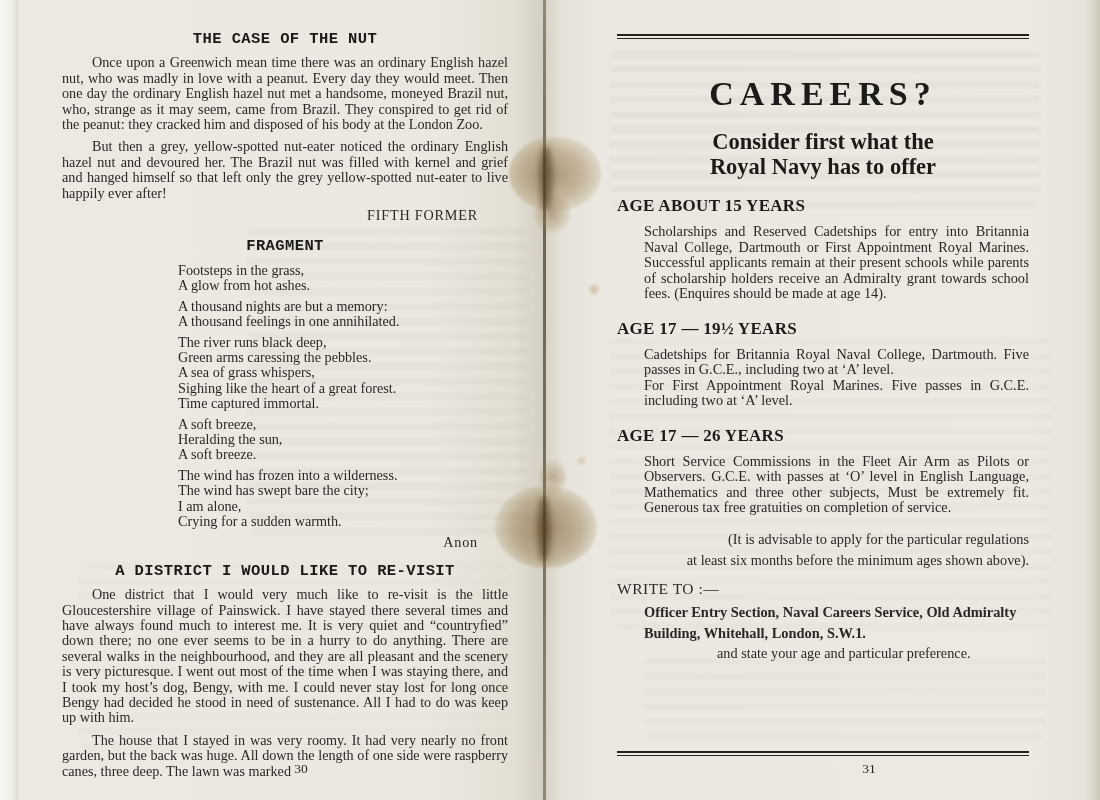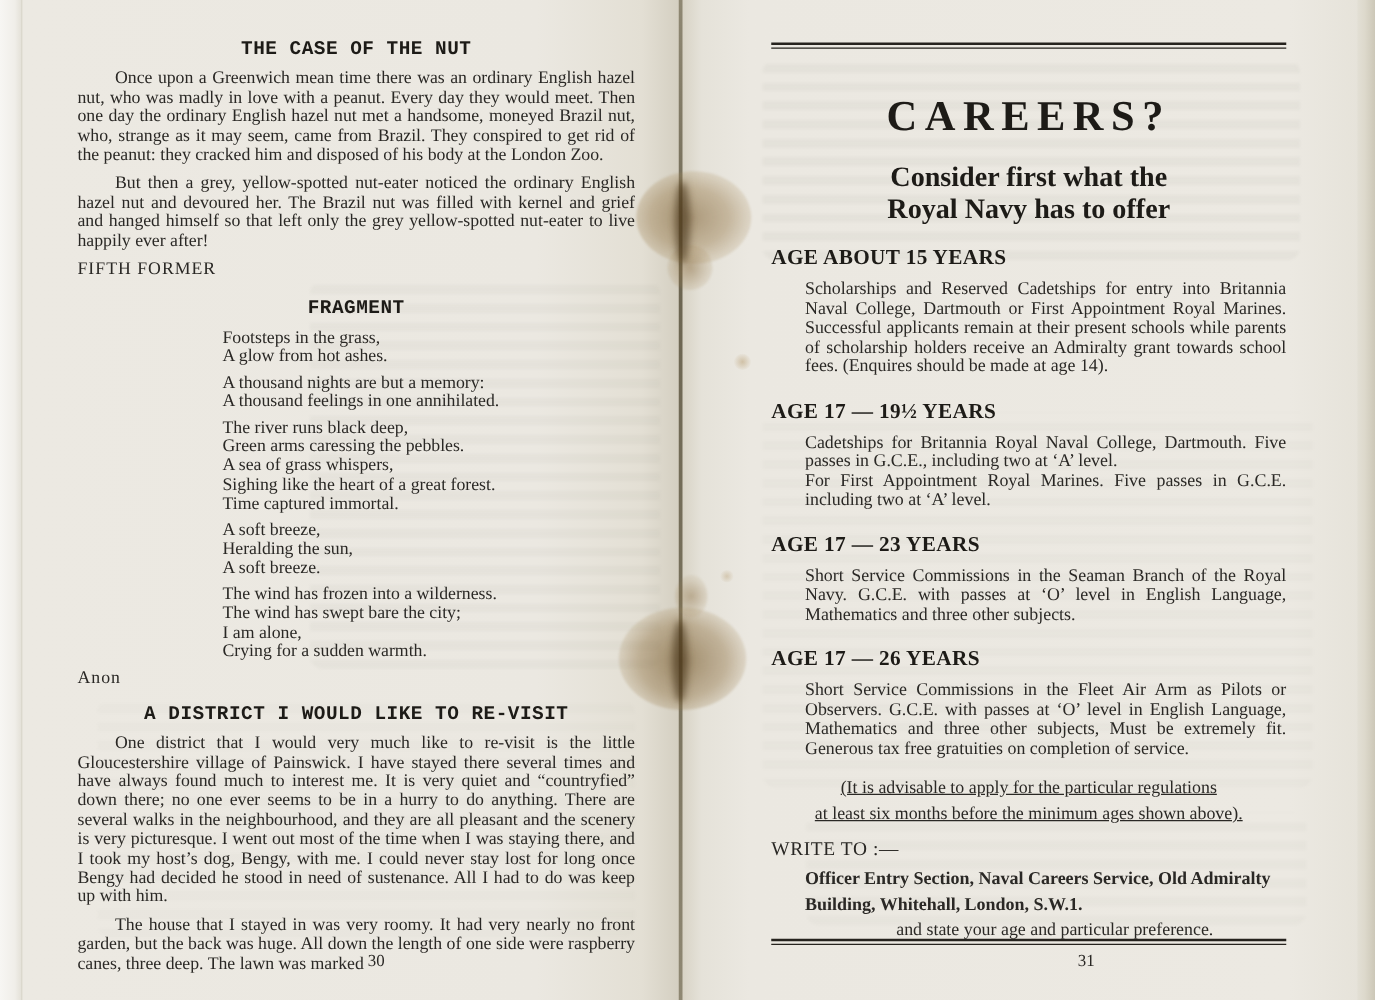--- a/index.html
+++ b/index.html
@@ -89,21 +89,21 @@
     font-size:14.2px; line-height:15.4px;
   }
   .story-title {
     font-size:15.5px; font-weight:bold; letter-spacing:0.4px;
     text-align:center; margin:6px 0 8px; color:#1d1b17;font-family:Liberation Mono, monospace;
   }
   .pl-content p.body-p {
     margin:0 0 7px; text-align:justify; text-indent:30px;
   }
   .byline-right {
-    padding-right:30px; letter-spacing:0.8px;
+    text-align:right; padding-right:30px; letter-spacing:0.8px;
     margin:6px 0 2px;
   }
   .poem-title { margin-top:16px; }
   .poem { margin-left:116px; margin-top:2px; }
   .stanza { margin-bottom:5px; }
   .district-title { margin-top:13px; }
   .page-num {
     position:absolute; width:446px; text-align:center;
     font-size:13.5px; top:761px;
   }
@@ -125,21 +125,21 @@
   }
   .section-heading {
     font-size:17px; font-weight:bold; letter-spacing:0.3px;
     margin:17px 0 8px; color:#1d1b17;
   }
   .section-body p {
     margin:0 0 0 27px; width:385px; text-align:justify;
     font-size:14.3px; line-height:15.5px;
   }
   .advisory {
-    margin-top:13px; text-align:center; font-size:14.3px; line-height:21px;text-decoration:underline;
+    margin-top:13px; text-align:right; font-size:14.3px; line-height:21px;
   }
   .write-to-label { margin-top:9px; font-size:15.5px; letter-spacing:0.5px; }
   .address {
     margin:4px 0 0 27px; width:385px; font-weight:bold;
     font-size:14.4px; line-height:21px;
   }
   .address-note { margin:1px 0 0 100px; font-size:14.3px; }
   .page-num-right { left:72px; width:412px; transform:translateX(46px); }
 </style>
 </head>
@@ -216,26 +216,20 @@
     </div>
 
     <div class="section">
       <h4 class="section-heading">AGE 17 — 19½ YEARS</h4>
       <div class="section-body">
         <p>Cadetships for Britannia Royal Naval College, Dartmouth. Five passes in G.C.E., including two at ‘A’ level.</p>
         <p>For First Appointment Royal Marines. Five passes in G.C.E. including two at ‘A’ level.</p>
       </div>
     </div>
 
-    <div class="section">
-      <h4 class="section-heading">AGE 17 — 23 YEARS</h4>
-      <div class="section-body">
-        <p>Short Service Commissions in the Seaman Branch of the Royal Navy. G.C.E. with passes at ‘O’ level in English Language, Mathematics and three other subjects.</p>
-      </div>
-    </div>
 
     <div class="section">
       <h4 class="section-heading">AGE 17 — 26 YEARS</h4>
       <div class="section-body">
         <p>Short Service Commissions in the Fleet Air Arm as Pilots or Observers. G.C.E. with passes at ‘O’ level in English Language, Mathematics and three other subjects, Must be extremely fit. Generous tax free gratuities on completion of service.</p>
       </div>
     </div>
 
     <div class="advisory">
       <div>(It is advisable to apply for the particular regulations</div>

